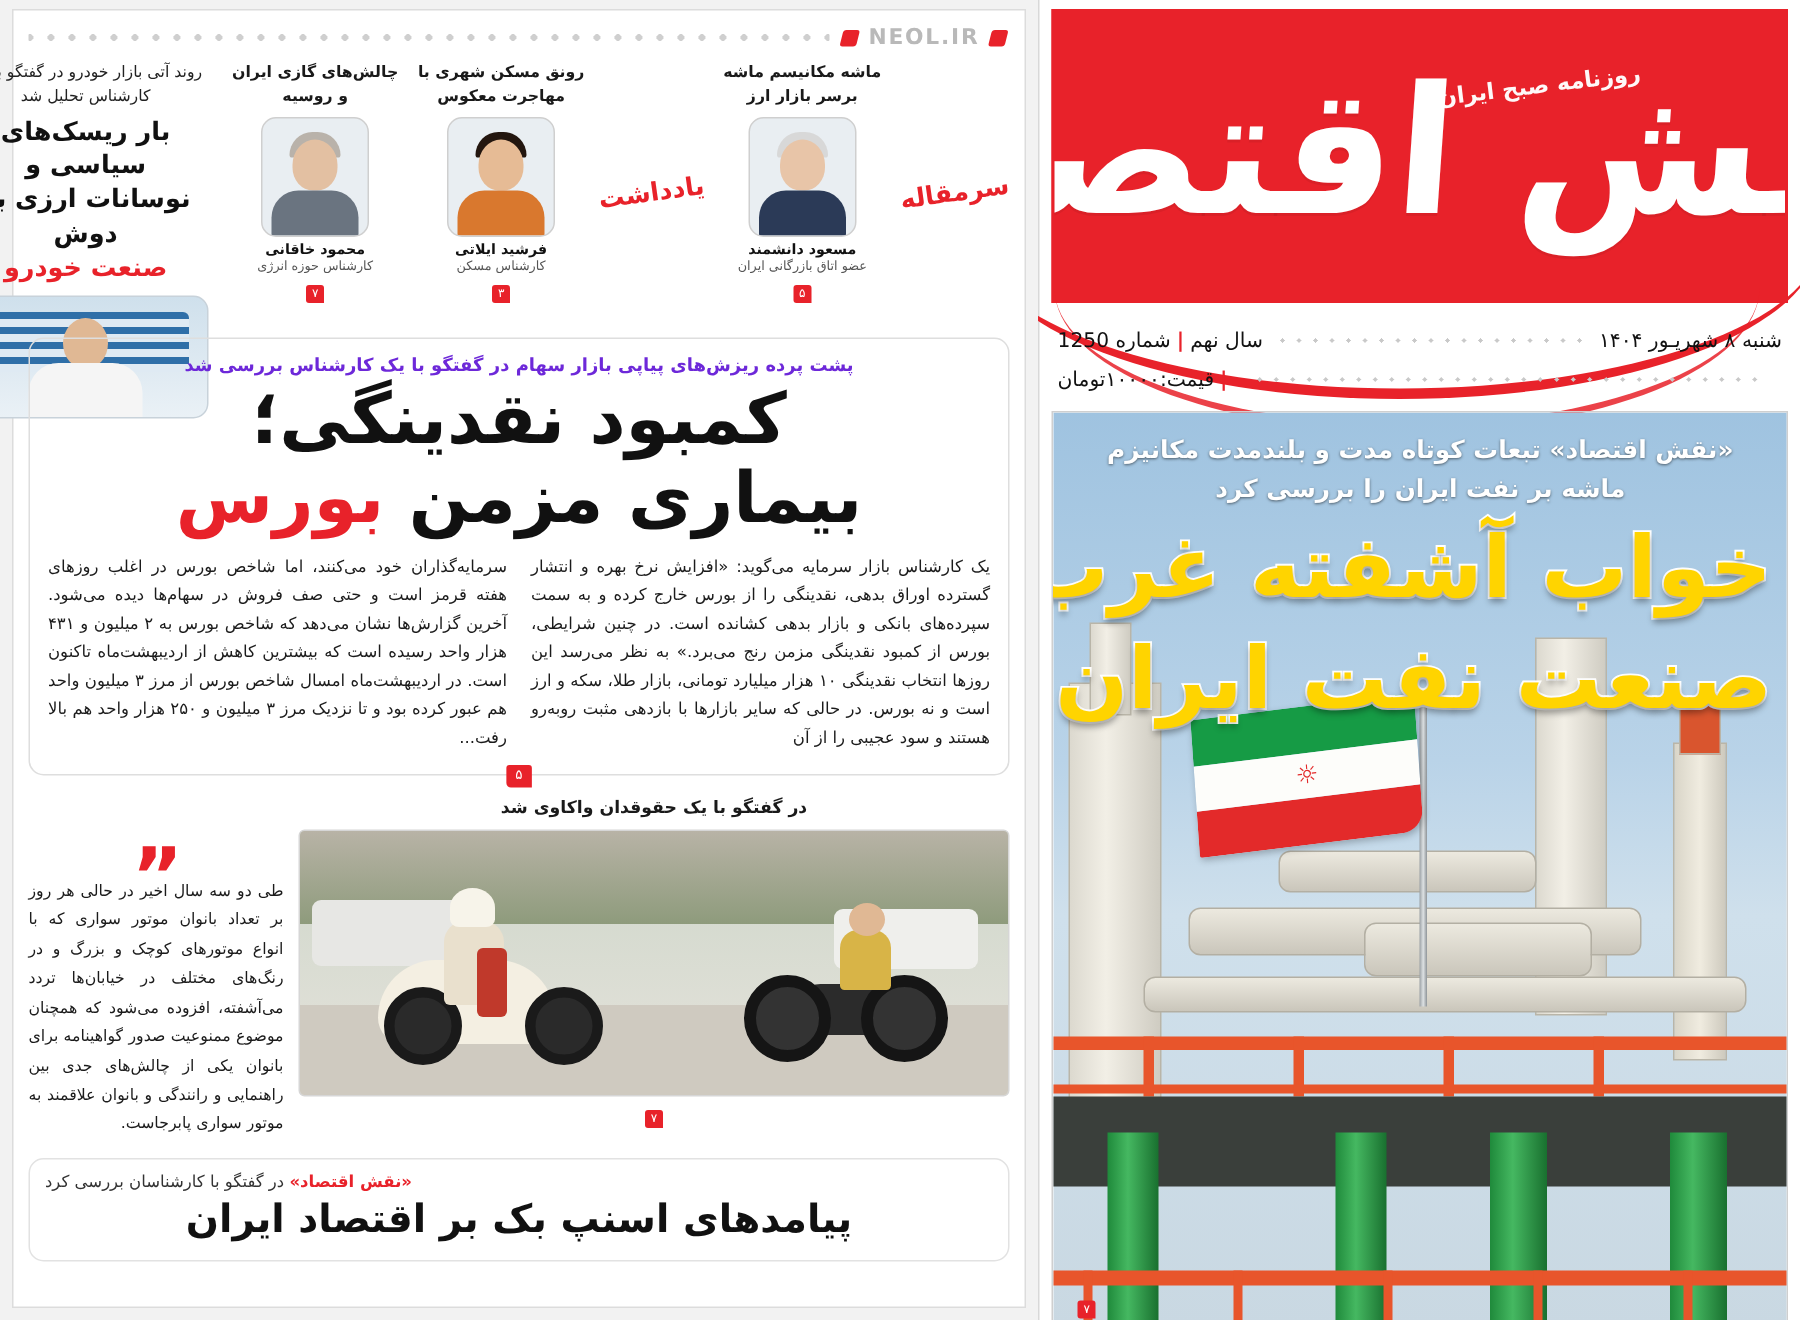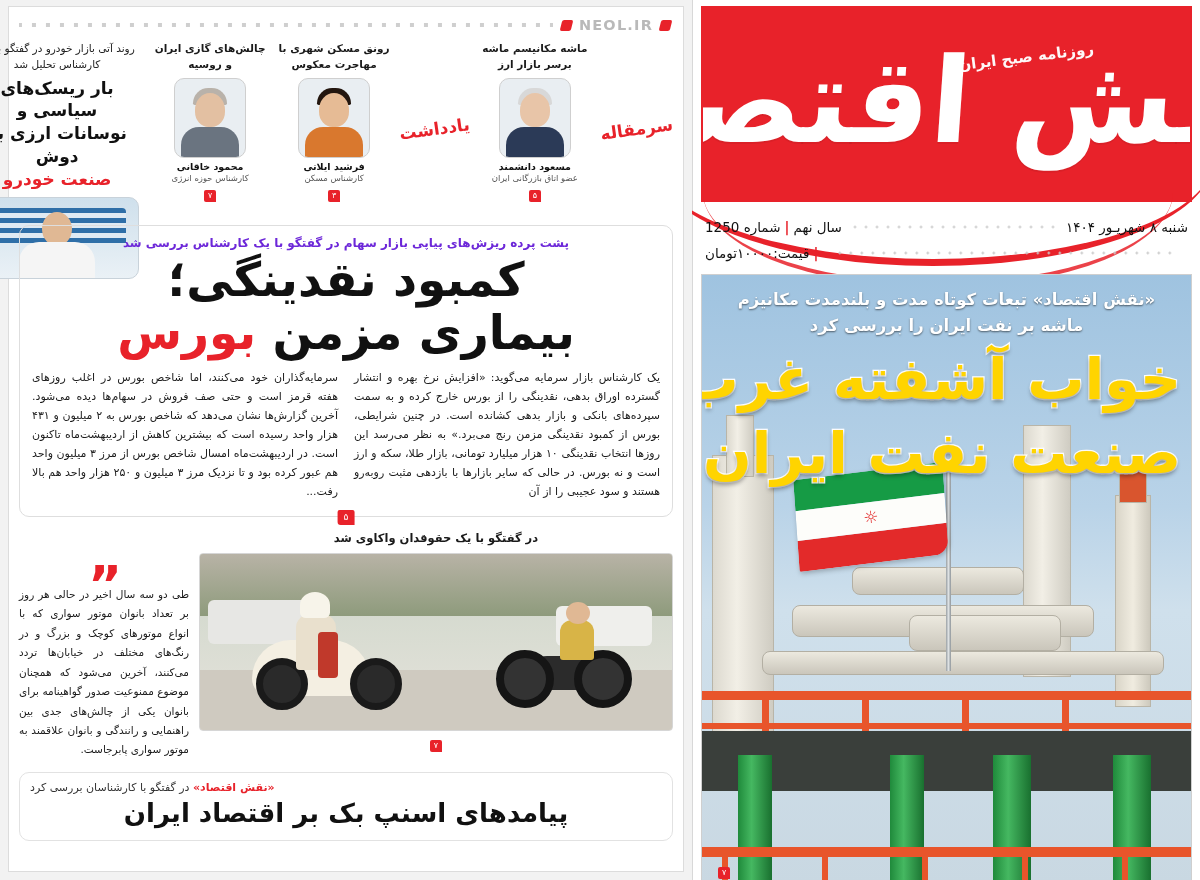--- a/index.html
+++ b/index.html
@@ -322,21 +322,21 @@
             <span class="scooter" style="right:118px;bottom:22px;width:42px;height:42px;background:#333;border:8px solid #151515;"></span>
             <span style="position:absolute;right:78px;bottom:70px;width:34px;height:40px;background:#d8b447;border-radius:12px 12px 3px 3px;"></span>
             <span style="position:absolute;right:82px;bottom:106px;width:24px;height:22px;background:#e0b894;border-radius:50%;"></span>
           </div>
           <div style="text-align:center;margin-top:2px;">
             <span class="tagnum">۷</span>
           </div>
         </div>
         <div class="mid-right">
           <div class="quote-mark">„</div>
-          <div class="quote-text">طی دو سه سال اخیر در حالی هر روز بر تعداد بانوان موتور سواری که با انواع موتورهای کوچک و بزرگ و در رنگ‌های مختلف در خیابان‌ها تردد می‌کنند، آخرین می‌شود که همچنان موضوع ممنوعیت صدور گواهینامه برای بانوان یکی از چالش‌های جدی بین راهنمایی و رانندگی و بانوان علاقمند به موتور سواری پابرجاست.</div>
+          <div class="quote-text">طی دو سه سال اخیر در حالی هر روز بر تعداد بانوان موتور سواری که با انواع موتورهای کوچک و بزرگ و در رنگ‌های مختلف در خیابان‌ها تردد می‌آشفته، افزوده می‌شود که همچنان موضوع ممنوعیت صدور گواهینامه برای بانوان یکی از چالش‌های جدی بین راهنمایی و رانندگی و بانوان علاقمند به موتور سواری پابرجاست.</div>
         </div>
       </div>
 
       <div class="bottom">
         <div class="bot-kicker">
           <em>«نقش اقتصاد»</em><span> در گفتگو با کارشناسان بررسی کرد</span>
         </div>
         <div class="bot-h">پیامدهای اسنپ بک بر اقتصاد ایران</div>
 
       </div>

